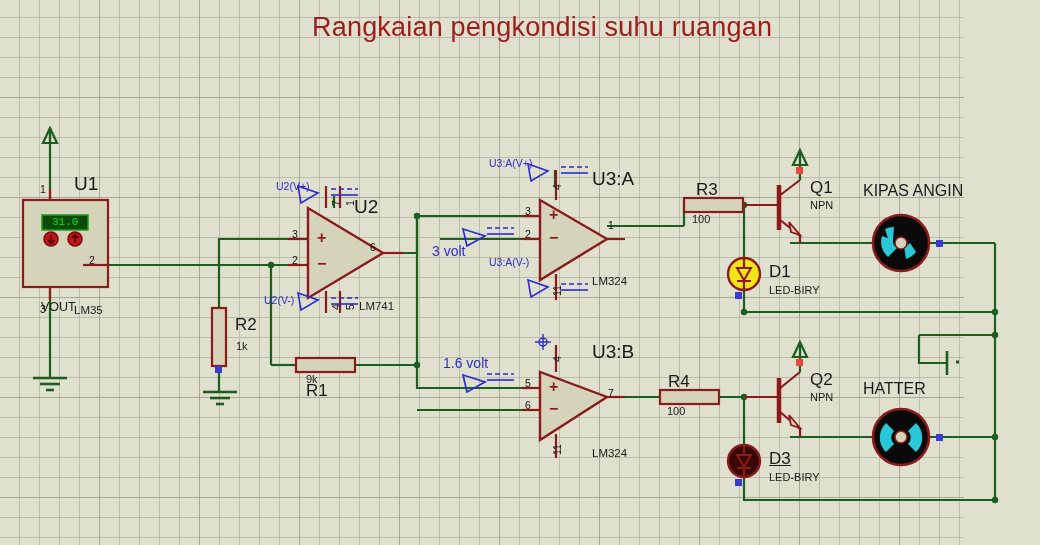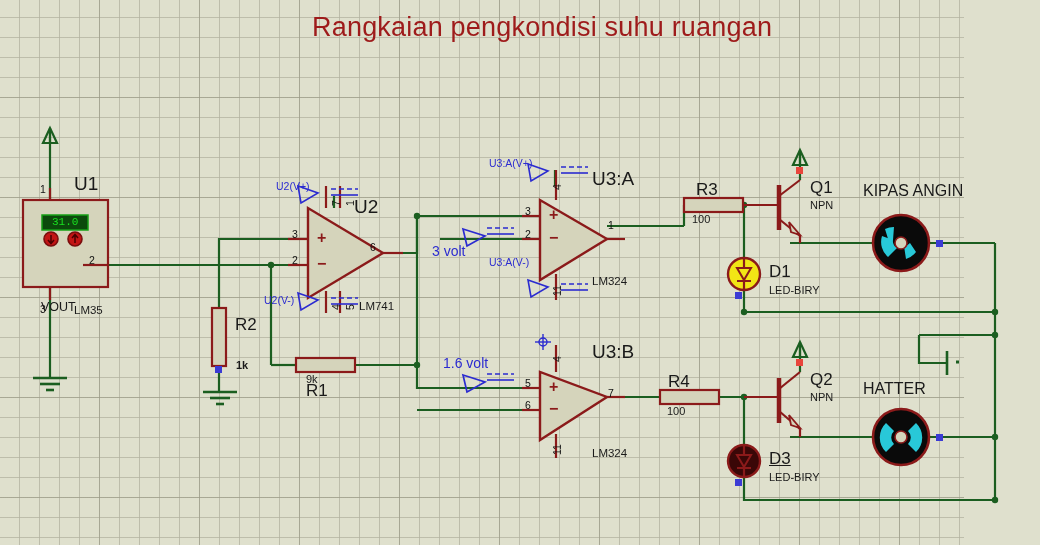--- a/index.html
+++ b/index.html
@@ -357,21 +357,21 @@
   <div class="lbl pinnum" style="left:525px;top:377px;">5</div>
   <div class="lbl pinnum" style="left:525px;top:399px;">6</div>
   <div class="lbl pinnum" style="left:608px;top:387px;">7</div>
   <div class="lbl pinnum-v" style="left:551px;top:362px;">4</div>
   <div class="lbl pinnum-v" style="left:551px;top:455px;">11</div>
 
   <div class="lbl refdes" style="left:306px;top:343px;margin-top:38px;">R1</div>
   <div class="lbl value" style="left:306px;top:373px;">9k</div>
 
   <div class="lbl refdes" style="left:235px;top:315px;">R2</div>
-  <div class="lbl value" style="left:236px;top:359px;font-weight:bold;">1k</div>
+  <div class="lbl value" style="left:236px;top:340px;">1k</div>
 
   <div class="lbl refdes" style="left:696px;top:180px;">R3</div>
   <div class="lbl value" style="left:692px;top:213px;">100</div>
 
   <div class="lbl refdes" style="left:668px;top:372px;">R4</div>
   <div class="lbl value" style="left:667px;top:405px;">100</div>
 
   <div class="lbl refdes" style="left:810px;top:178px;">Q1</div>
   <div class="lbl value" style="left:810px;top:199px;">NPN</div>
   <div class="lbl refdes" style="left:810px;top:370px;">Q2</div>

